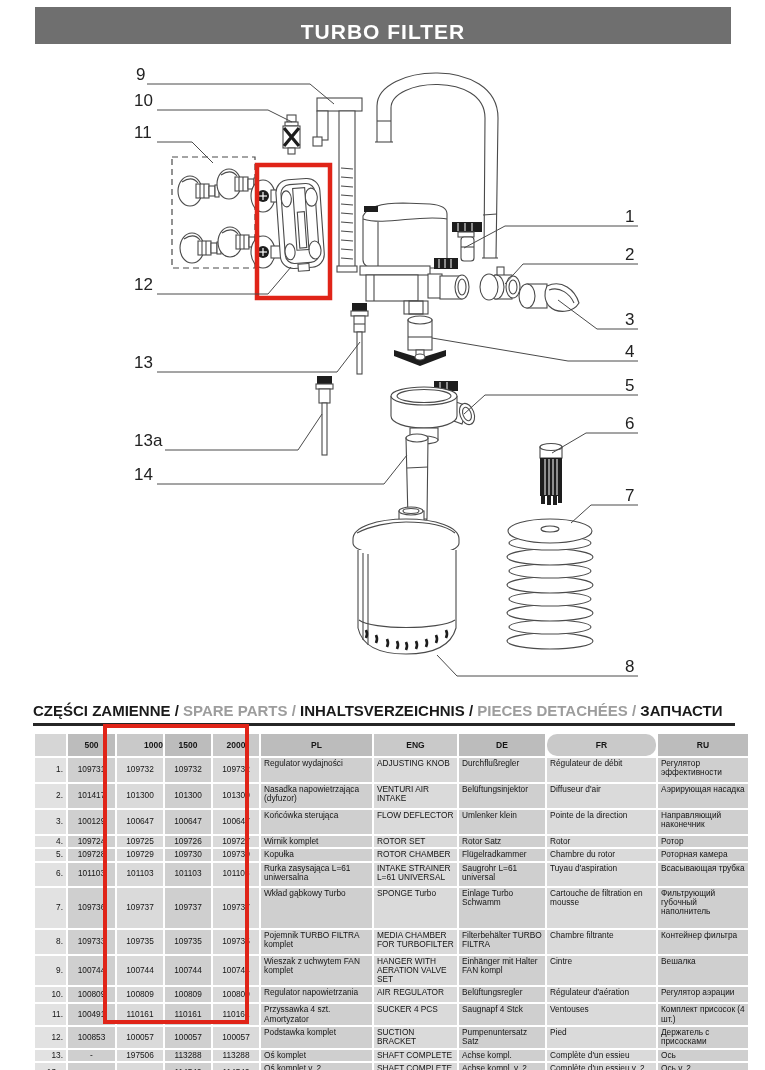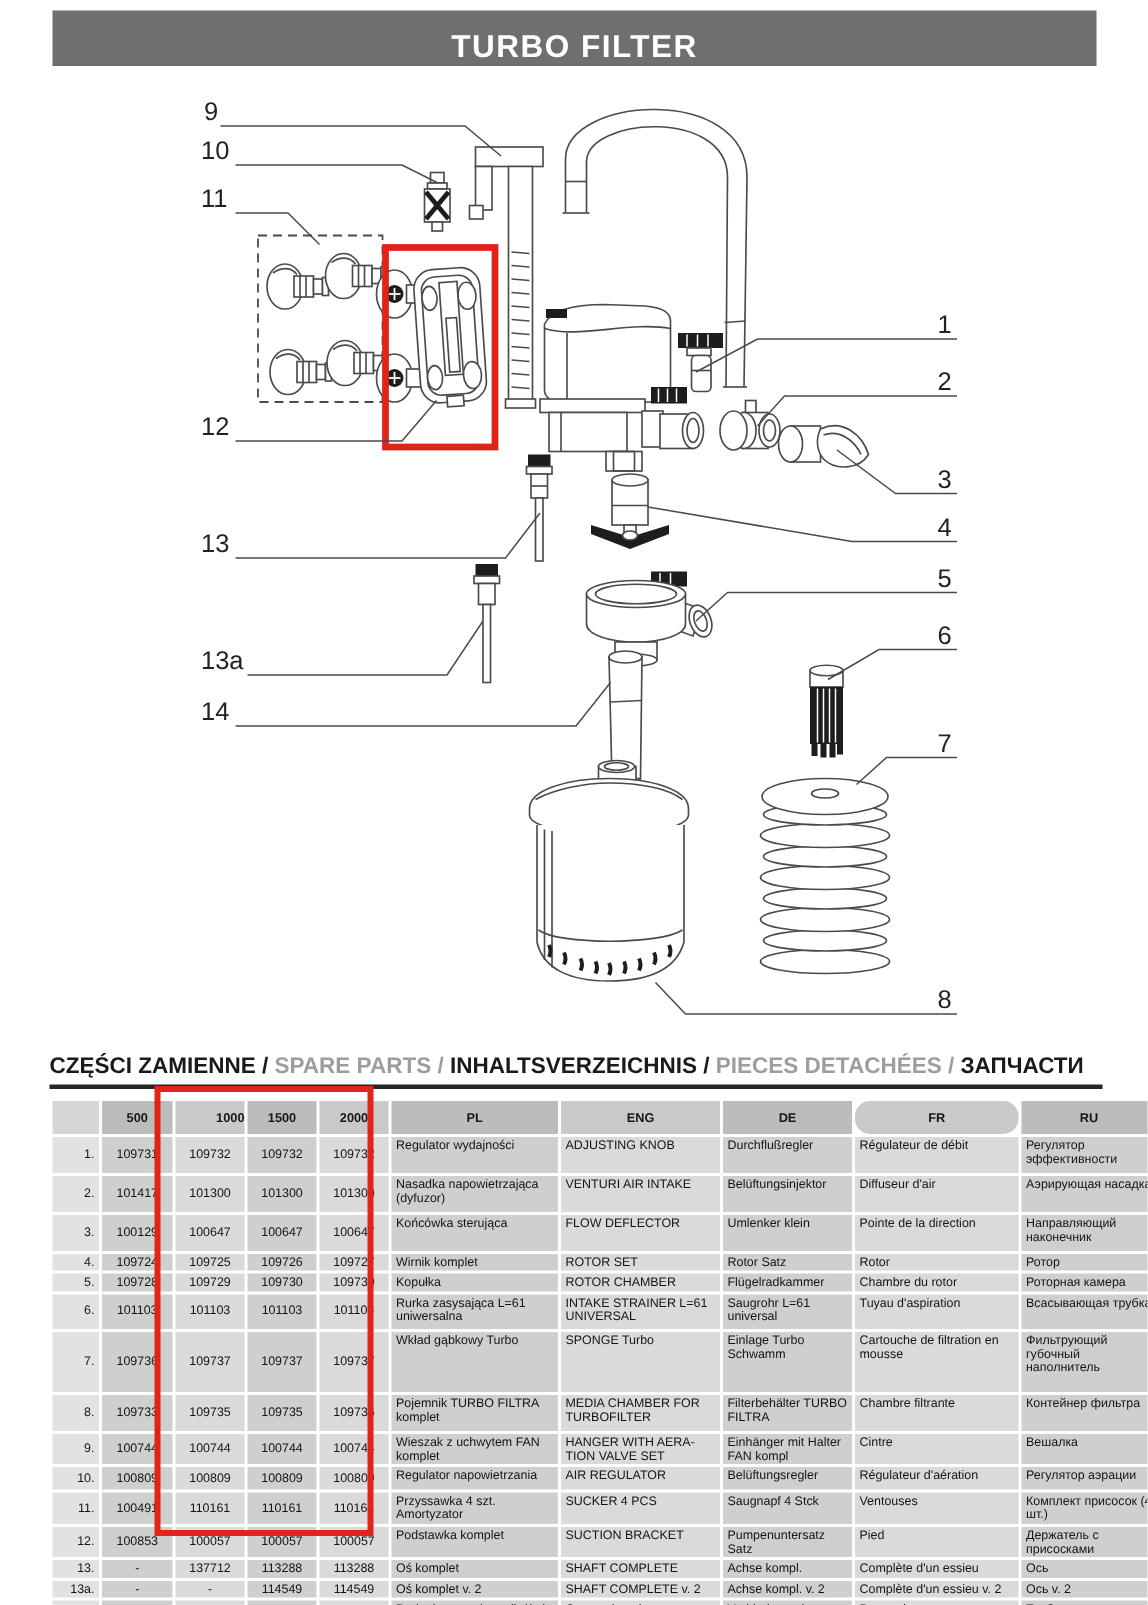--- a/index.html
+++ b/index.html
@@ -354,21 +354,21 @@
   <div class="rule"></div>
   <table class="parts">
     <thead>
         <tr>
           <th class="s0h" style="width: 31px;"></th>
           <th class="sAh" style="width: 47px;">500</th>
           <th class="sBh" style="width: 46px; text-align: right;">1000</th>
           <th class="sAh" style="width: 46px;">1500</th>
           <th class="sBh" style="width: 46px;">2000</th>
           <th class="sAh" style="width: 111px;">PL</th>
-          <th class="sBh" style="width: 106px; margin-top: 16px;">ENG</th>
+          <th class="sBh" style="width: 83px; margin-top: 16px;">ENG</th>
           <th class="sAh" style="width: 86px;">DE</th>
           <th class="sBh" style="width: 109px; border-radius: 10px;">FR</th>
           <th class="sAh" style="width: 90px;">RU</th>
         </tr>
       </thead>
     <tbody>
         <tr style="height: 24px;">
           <td class="s0 num-r">1.</td>
           <td class="sA num-c">109731</td>
           <td class="sB num-c">109732</td>
@@ -508,21 +508,21 @@
           <td class="sB num-c">100057</td>
           <td class="sA txt">Podstawka komplet</td>
           <td class="sB txt">SUCTION BRACKET</td>
           <td class="sA txt">Pumpenuntersatz Satz</td>
           <td class="sB txt">Pied</td>
           <td class="sA txt">Держатель с присосками</td>
         </tr>
         <tr style="height: 7px;">
           <td class="s0 num-r">13.</td>
           <td class="sA num-c">-</td>
-          <td class="sB num-c">137712</td>
+          <td class="sB num-c">197506</td>
           <td class="sA num-c">113288</td>
           <td class="sB num-c">113288</td>
           <td class="sA txt">Oś komplet</td>
           <td class="sB txt">SHAFT COMPLETE</td>
           <td class="sA txt">Achse kompl.</td>
           <td class="sB txt">Complète d'un essieu</td>
           <td class="sA txt">Ось</td>
         </tr>
         <tr style="height: 8px;">
           <td class="s0 num-r">13a.</td>

